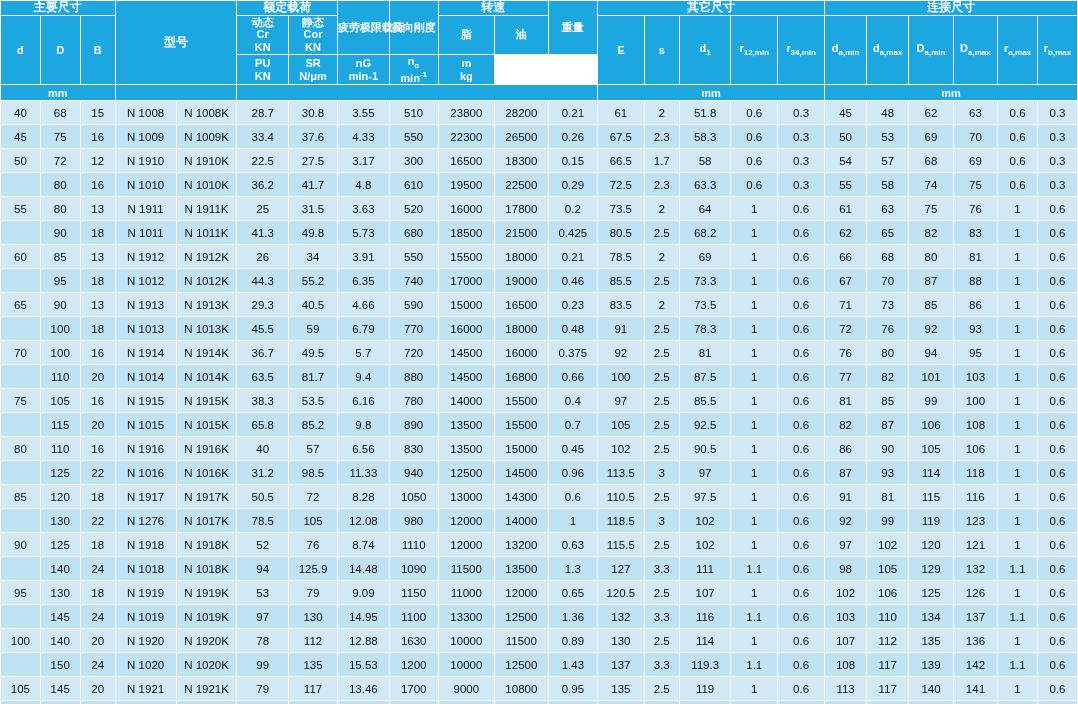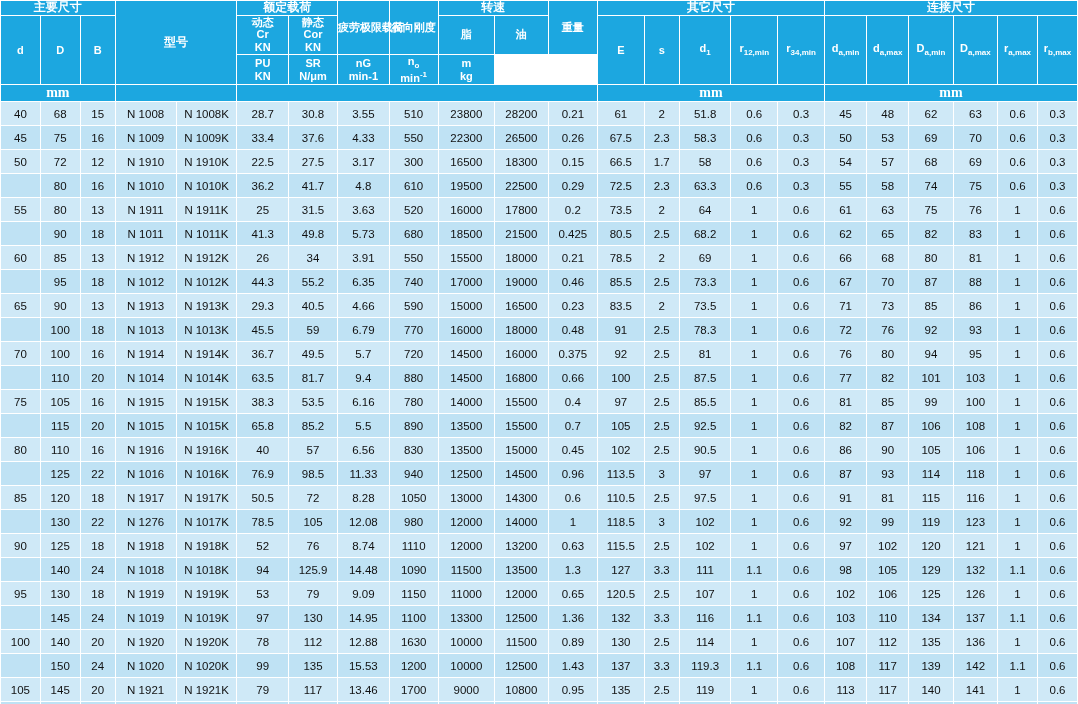--- a/index.html
+++ b/index.html
@@ -30,23 +30,22 @@
     font-size:11px;
     line-height:1.15;
   }
   thead th.sub{
     font-weight:bold;
     font-size:11px;
     margin-top:48px;
   }
   thead th.unit{
     font-weight:bold;
-    font-size:14px;
+    font-size:11px;
     height:15px;
-    font-family:Liberation Serif, serif;
   }
   thead th.big{
     font-size:12px;
   }
   tbody td{
     background:#cfe9f7;
     color:#111;
     height:23px;
     font-size:11.5px;
   }
@@ -505,21 +504,21 @@
         <td>0.6</td>
       </tr>
       <tr class="alt">
         <td></td>
         <td>115</td>
         <td>20</td>
         <td>N 1015</td>
         <td>N 1015K</td>
         <td>65.8</td>
         <td>85.2</td>
-        <td>5.5</td>
+        <td>9.8</td>
         <td>890</td>
         <td>13500</td>
         <td>15500</td>
         <td>0.7</td>
         <td>105</td>
         <td>2.5</td>
         <td>92.5</td>
         <td>1</td>
         <td>0.6</td>
         <td>82</td>
@@ -553,21 +552,21 @@
         <td>106</td>
         <td>1</td>
         <td>0.6</td>
       </tr>
       <tr class="alt">
         <td></td>
         <td>125</td>
         <td>22</td>
         <td>N 1016</td>
         <td>N 1016K</td>
-        <td>76.9</td>
+        <td>31.2</td>
         <td>98.5</td>
         <td>11.33</td>
         <td>940</td>
         <td>12500</td>
         <td>14500</td>
         <td>0.96</td>
         <td>113.5</td>
         <td>3</td>
         <td>97</td>
         <td>1</td>

